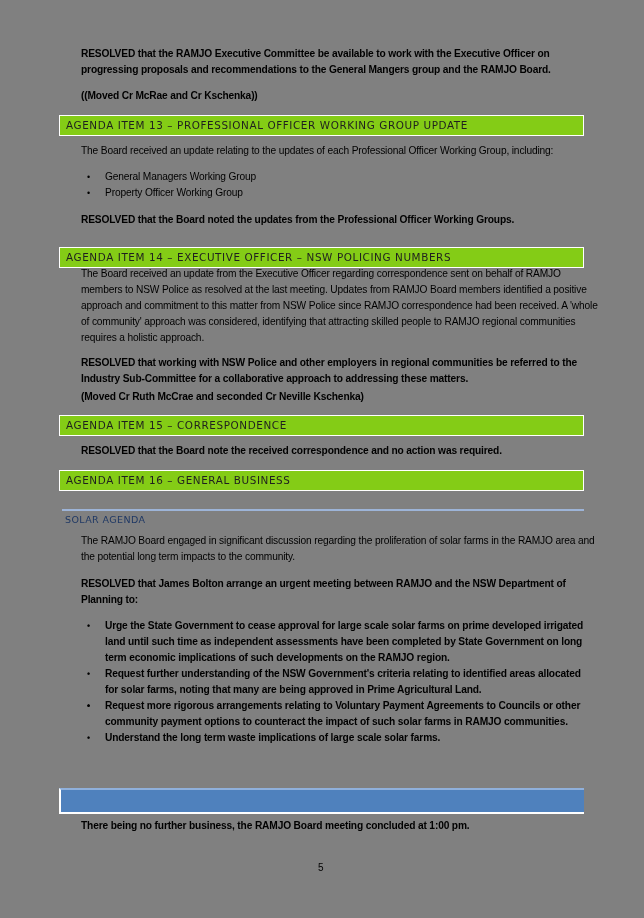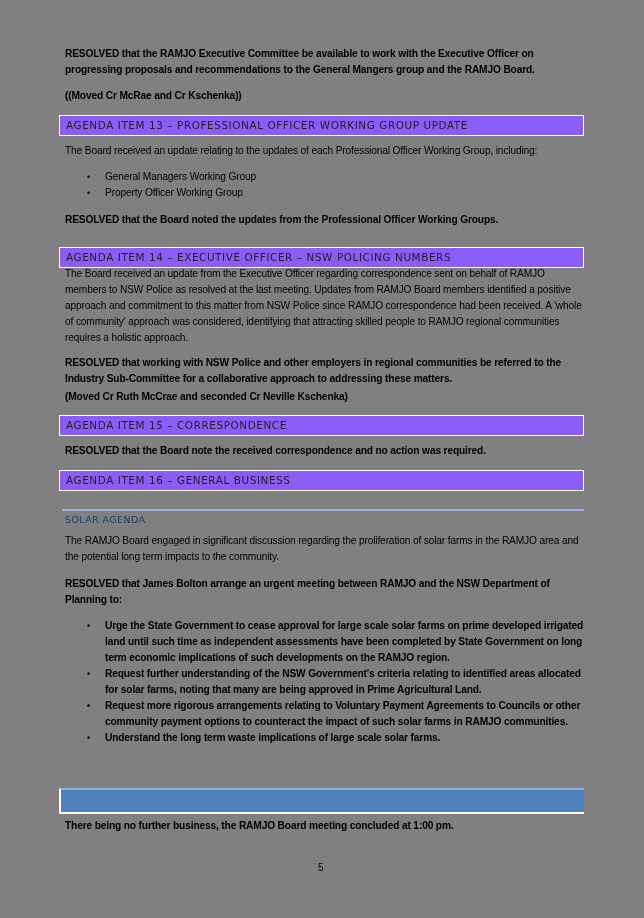--- a/index.html
+++ b/index.html
@@ -16,34 +16,34 @@
       color: #000;
     }
     .page {
       position: absolute;
       left: 0; top: 0;
       width: 644px;
       height: 918px;
     }
     .para {
       position: absolute;
-      left: 65px;
+      left: 81px;
       width: 520px;
       font-size: 10.2px;
       line-height: 16px;
       letter-spacing: -0.15px;
       color: #000;
     }
     .bold { font-weight: bold; }
     .heading-bar {
       position: absolute;
       left: 59px;
       width: 525px;
       height: 21px;
-      background: #8b5cf6;
+      background: #84cc16;
       border: 1px solid #ffffff;
       box-sizing: border-box;
     }
     .heading-bar span {
       position: absolute;
       left: 6px;
       top: 3px;
       font-size: 10.4px;
       letter-spacing: 0.6px;
       color: #1f1f1f;

